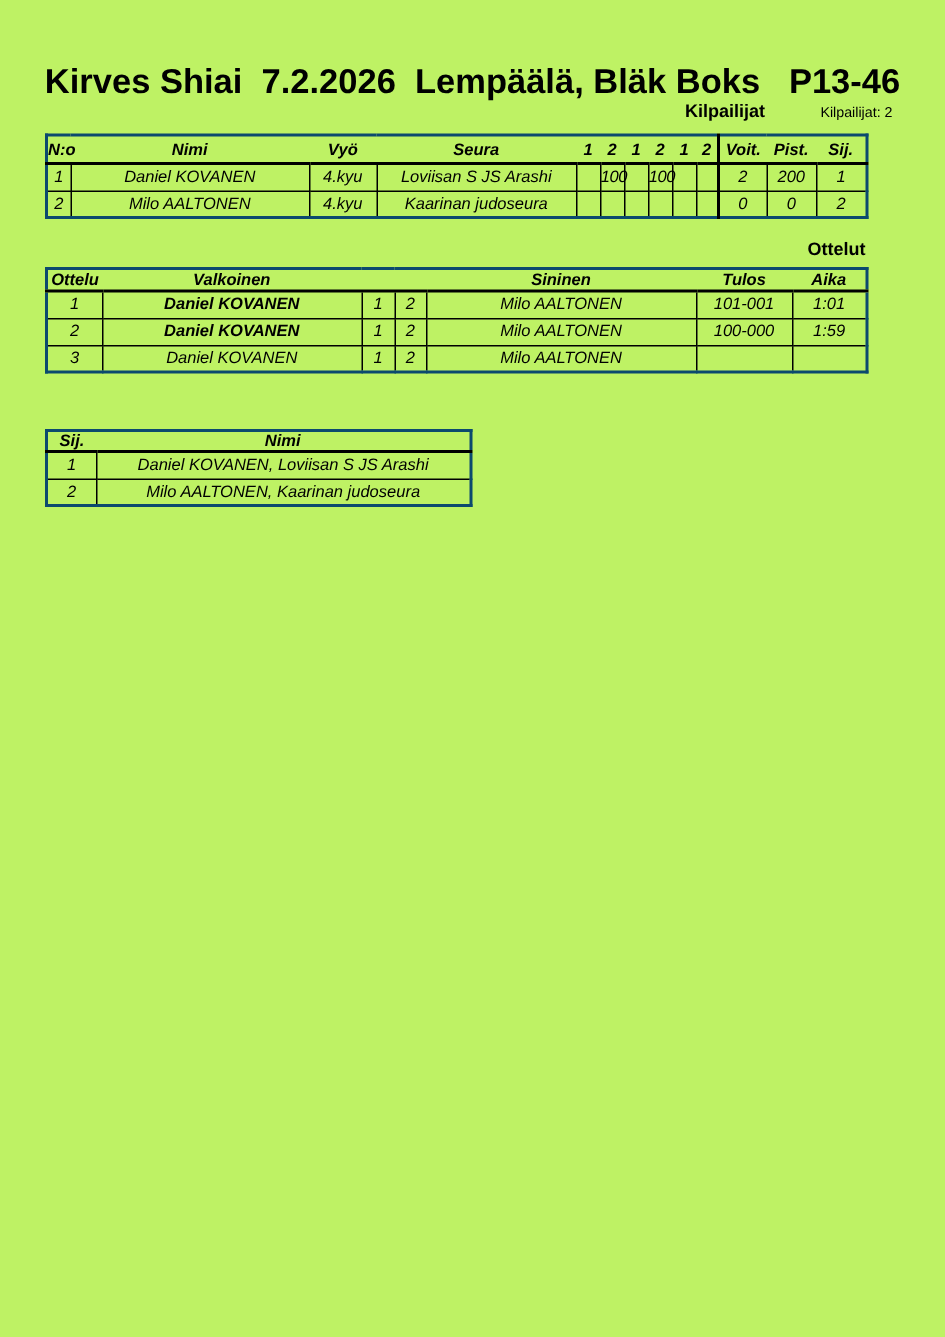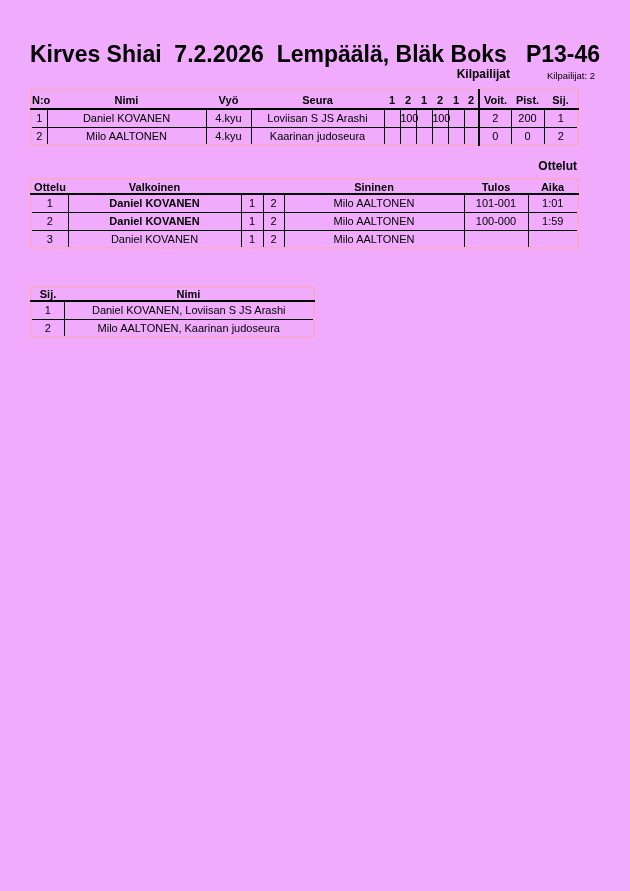--- a/index.html
+++ b/index.html
@@ -1,37 +1,38 @@
 <!DOCTYPE html>
 <html><head>
 <meta charset="utf-8">
 <style>
   * { margin:0; padding:0; box-sizing:border-box; }
   html,body { background:#ffffff; }
   .page {
-    position:relative; width:630px; height:891px; background:#f0abfc;
+    position:relative; width:630px; height:891px; background:#bef264;
     font-family:"Liberation Sans", sans-serif; color:#000; overflow:hidden;
   }
   .title {
     position:absolute; top:41px; left:0; width:630px;
     text-align:center; font-size:23px; font-weight:bold; white-space:pre;
     letter-spacing:0px;
   }
   .section-label {
     position:absolute; text-align:right; font-size:12px; font-weight:bold;
   }
   .lbl-kilpailijat { top:67px; left:30px; width:480px; }
   .lbl-ottelut   { top:159px; left:30px; width:547px; }
   .lbl-tulokset  { top:263px; left:30px; width:283px; }
   .count-label {
     position:absolute; top:70px; right:35px; font-size:9.5px;text-align:right;
   }
   table.sheet {
     position:absolute; border-collapse:collapse; table-layout:fixed;
-    border:2px solid #f9a8d4;
+    border:2px solid #0c4a6e;
+    font-style:italic;
   }
   .t1 { left:30px; top:89px;  width:547px; }
   .t2 { left:30px; top:178px; width:547px; }
   .t3 { left:30px; top:286px; width:283px; }
   .sheet th, .sheet td {
     border:1px solid #000; font-size:11px; vertical-align:middle;
     white-space:nowrap; overflow:visible; text-align:center; padding:0;
   }
   .sheet th {
     border-left:none; border-right:none; border-bottom:2px solid #000;

